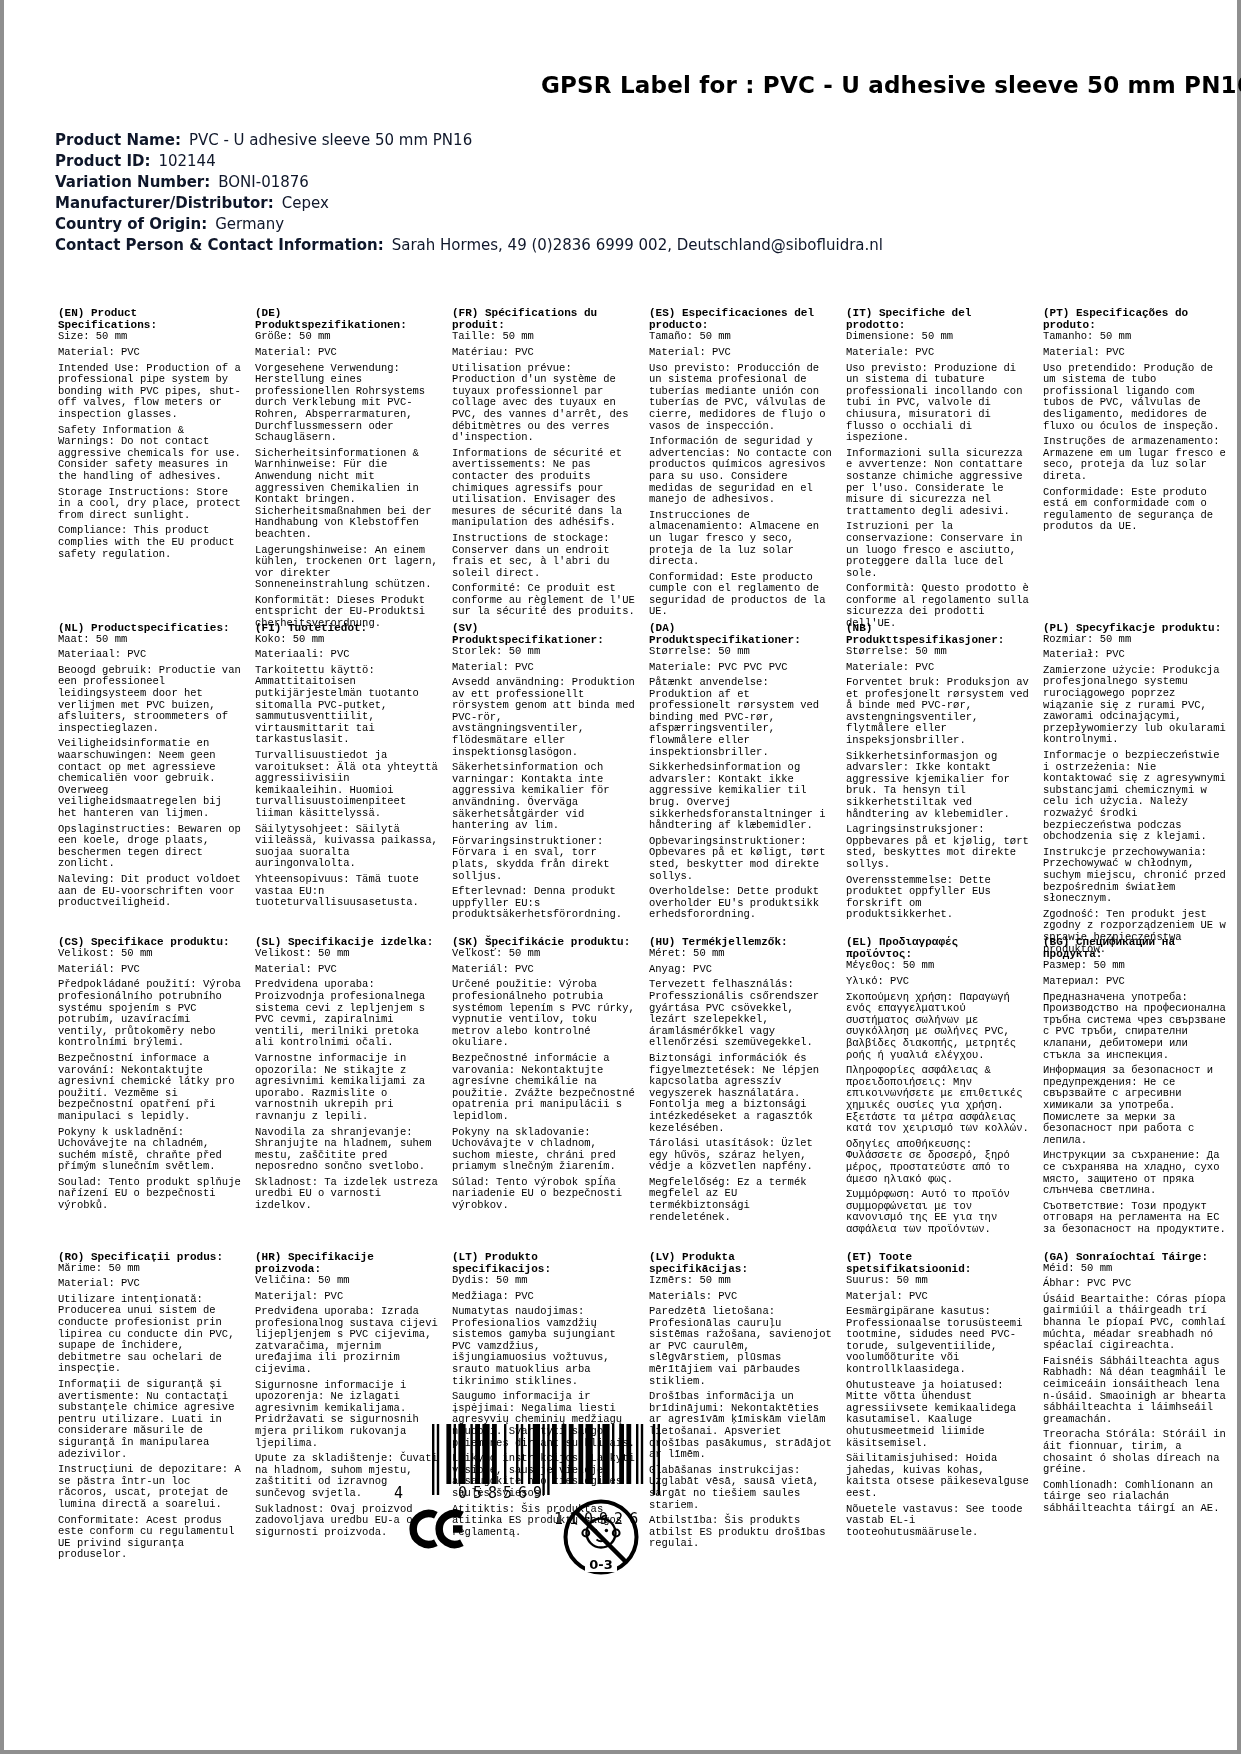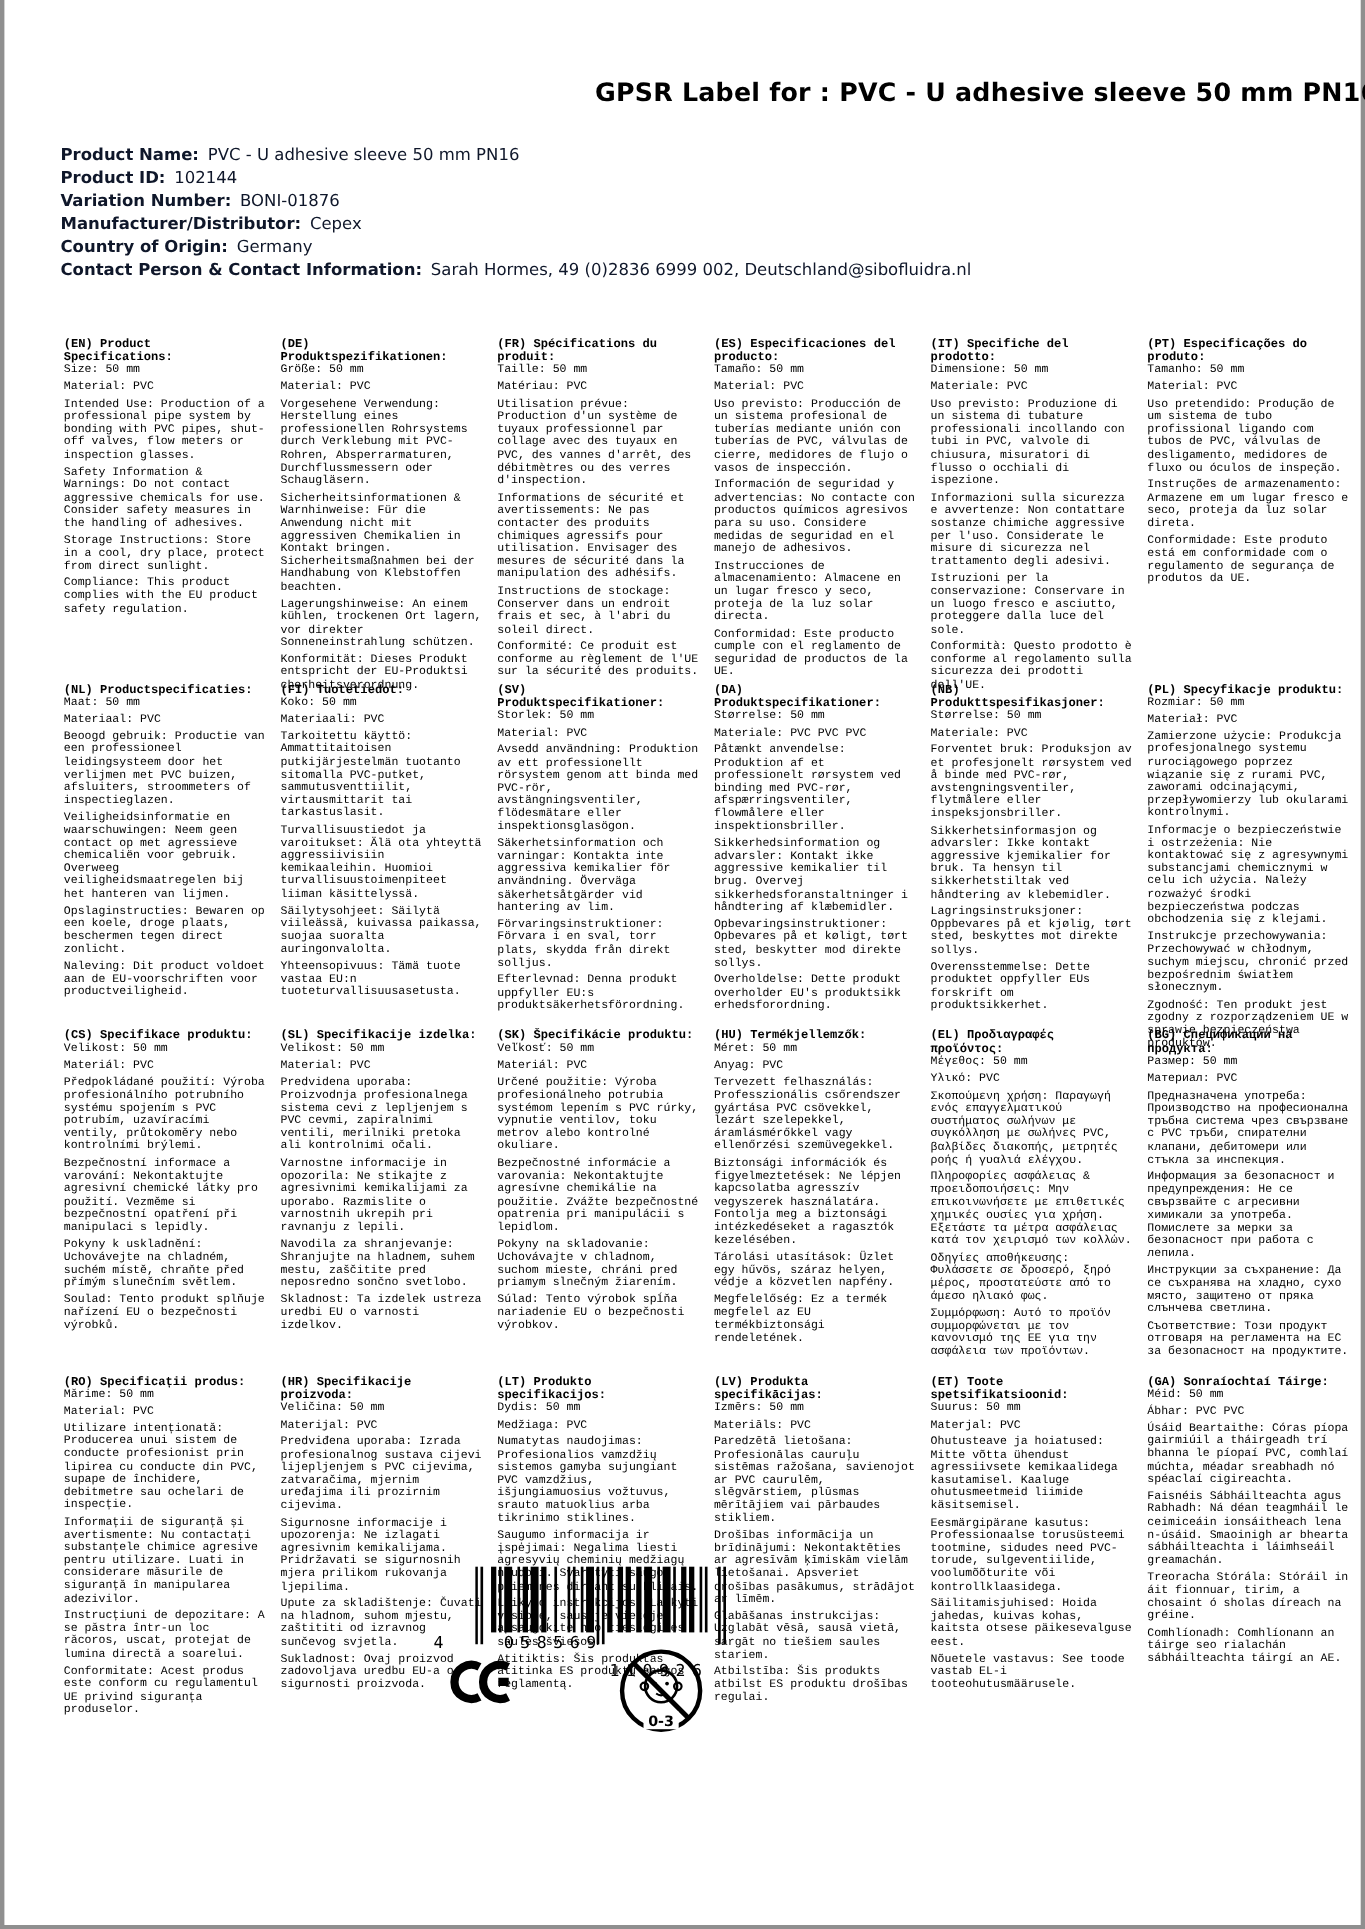--- a/index.html
+++ b/index.html
@@ -289,22 +289,22 @@
         <p class="spec-par">Paredzētā lietošana: Profesionālas cauruļu sistēmas ražošana, savienojot ar PVC caurulēm, slēgvārstiem, plūsmas mērītājiem vai pārbaudes stikliem.</p>
         <p class="spec-par">Drošības informācija un brīdinājumi: Nekontaktēties ar agresīvām ķīmiskām vielām lietošanai. Apsveriet drošības pasākumus, strādājot ar līmēm.</p>
         <p class="spec-par">Glabāšanas instrukcijas: Uzglabāt vēsā, sausā vietā, sargāt no tiešiem saules stariem.</p>
         <p class="spec-par">Atbilstība: Šis produkts atbilst ES produktu drošības regulai.</p>
       </div>
 
   <div class="spec-block">
     <div class="spec-heading">(ET) Toote spetsifikatsioonid:</div>
   <p class="spec-par">Suurus: 50 mm</p>
         <p class="spec-par">Materjal: PVC</p>
+        <p class="spec-par">Eesmärgipärane kasutus: Professionaalse torusüsteemi tootmine, sidudes need PVC-torude, sulgeventiilide, voolumõõturite või kontrollklaasidega.</p>
         <p class="spec-par">Ohutusteave ja hoiatused: Mitte võtta ühendust agressiivsete kemikaalidega kasutamisel. Kaaluge ohutusmeetmeid liimide käsitsemisel.</p>
-        <p class="spec-par">Eesmärgipärane kasutus: Professionaalse torusüsteemi tootmine, sidudes need PVC-torude, sulgeventiilide, voolumõõturite või kontrollklaasidega.</p>
         <p class="spec-par">Säilitamisjuhised: Hoida jahedas, kuivas kohas, kaitsta otsese päikesevalguse eest.</p>
         <p class="spec-par">Nõuetele vastavus: See toode vastab EL-i tooteohutusmäärusele.</p>
       </div>
 
   <div class="spec-block">
     <div class="spec-heading">(GA) Sonraíochtaí Táirge:</div>
   <p class="spec-par">Méid: 50 mm</p>
         <p class="spec-par">Ábhar: PVC PVC</p>
         <p class="spec-par">Úsáid Beartaithe: Córas píopa gairmiúil a tháirgeadh trí bhanna le píopaí PVC, comhlaí múchta, méadar sreabhadh nó spéaclaí cigireachta.</p>
         <p class="spec-par">Faisnéis Sábháilteachta agus Rabhadh: Ná déan teagmháil le ceimiceáin ionsáitheach lena n-úsáid. Smaoinigh ar bhearta sábháilteachta i láimhseáil greamachán.</p>

